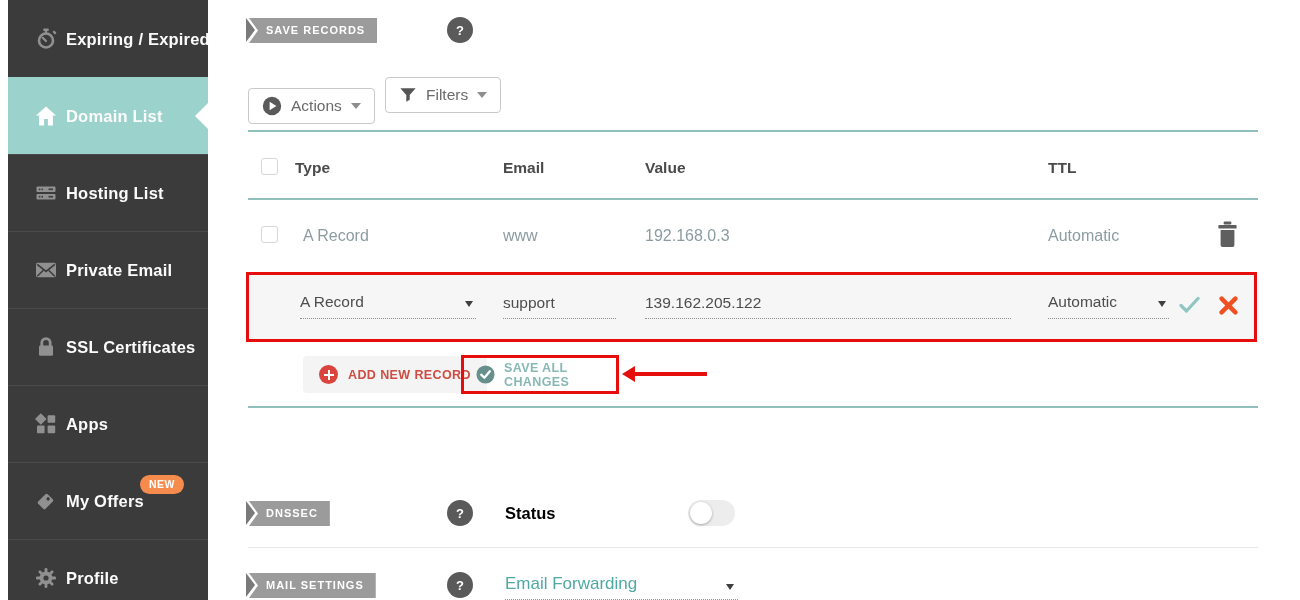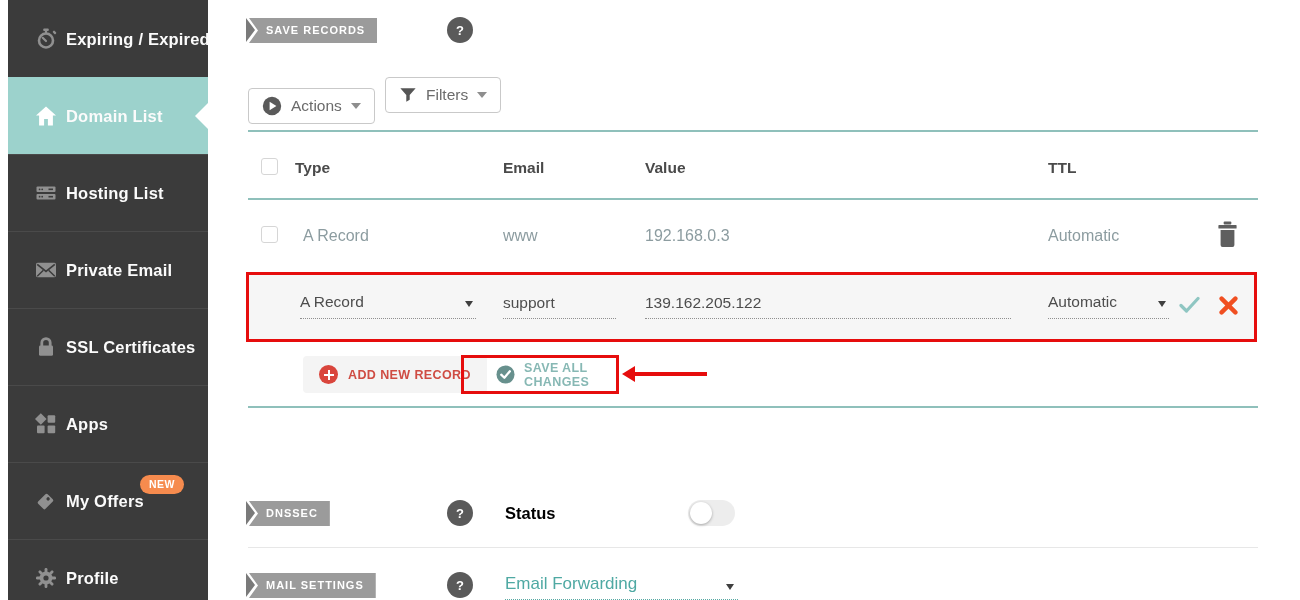--- a/index.html
+++ b/index.html
@@ -271,21 +271,21 @@
           <line x1="16.4" y1="2.6" x2="2.6" y2="16.4"></line>
         </g>
       </svg>
   </div>
 
   <div class="add-btn abs" style="left:303px;top:356px;">
     <span class="plus-circle"></span>
     <span class="add-label">ADD NEW RECORD</span>
   </div>
 
-  <div class="save-annot abs" style="left:461px;top:355px;width:158px;height:39px;padding-left:20px;">
+  <div class="save-annot abs" style="left:461px;top:355px;width:158px;height:39px;">
     <div class="save-btn">
       <span style="display:inline-flex;">
         <svg width="19" height="19" viewBox="0 0 20 20">
             <circle cx="10" cy="10" r="9.5" fill="#67908d"></circle>
             <polyline points="5.5,10.2 8.8,13.4 14.6,6.6" fill="none" stroke="#fff" stroke-width="2.4" stroke-linecap="round" stroke-linejoin="round"></polyline>
           </svg>
       </span>
       <span class="save-label">SAVE ALL CHANGES</span>
     </div>
   </div>

